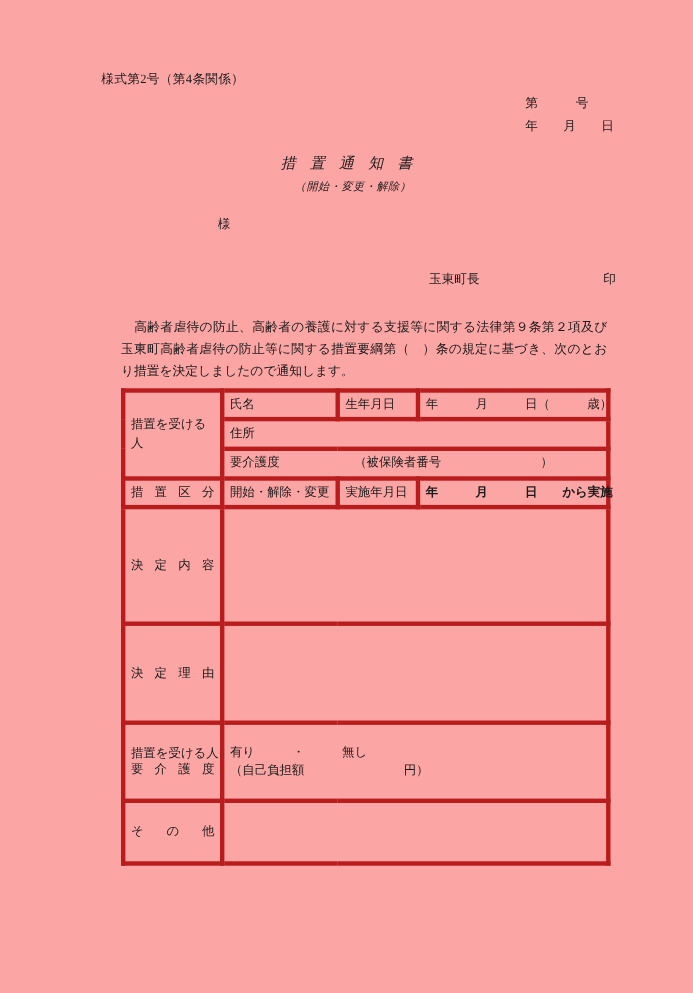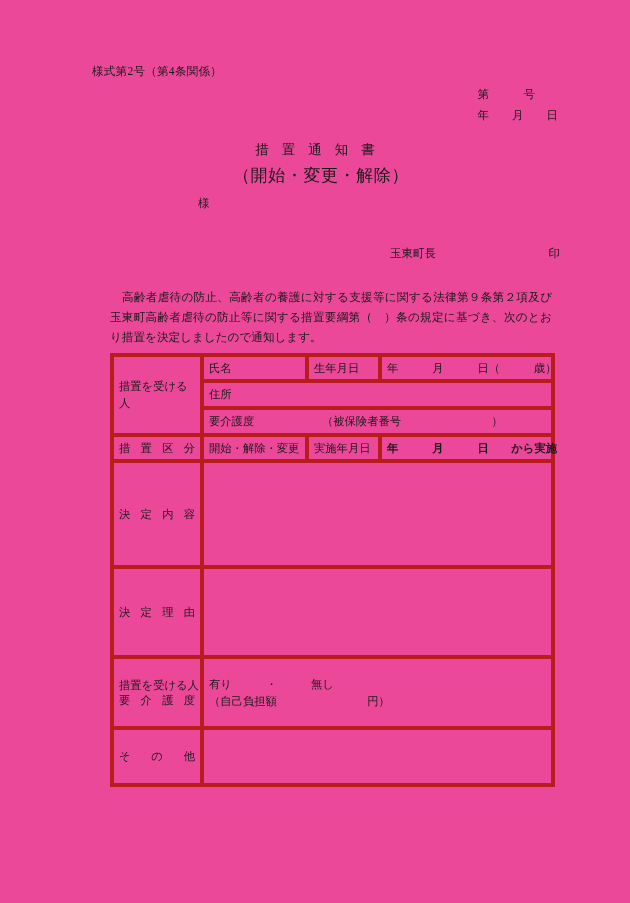--- a/index.html
+++ b/index.html
@@ -11,21 +11,21 @@
     width: 630px;
     height: 903px;
     position: relative;
     font-family: "Liberation Serif", "DejaVu Serif", serif;
     color: #1a1a1a;
     overflow: hidden;
   }
   .page {
     position: absolute;
     inset: 0;
-    background: #ec4899;
+    background: #fca5a5;
   }
 
   
   .form-code {
     position: absolute;
     left: 92px;
     top: 64px;
     font-size: 11.5px;
     letter-spacing: 0.3px;
     white-space: nowrap;
@@ -42,31 +42,32 @@
     white-space: pre;
   }
 
   
   .title-wrap {
     position: absolute;
     left: 0;
     right: 0;
     top: 140px;
     text-align: center;
+    font-style: italic;
   }
   .doc-title {
     font-size: 13.5px;
     letter-spacing: 13px;
     padding-left: 13px;
     display: inline-block;
   }
   .doc-subtitle {
     display: block;
     margin-top: 5px;
-    font-size: 17px;
+    font-size: 10px;
     letter-spacing: 0.6px;
     margin-left: 12px;
   }
 
   
   .addressee {
     position: absolute;
     left: 198px;
     top: 196px;
     font-size: 11.5px;

